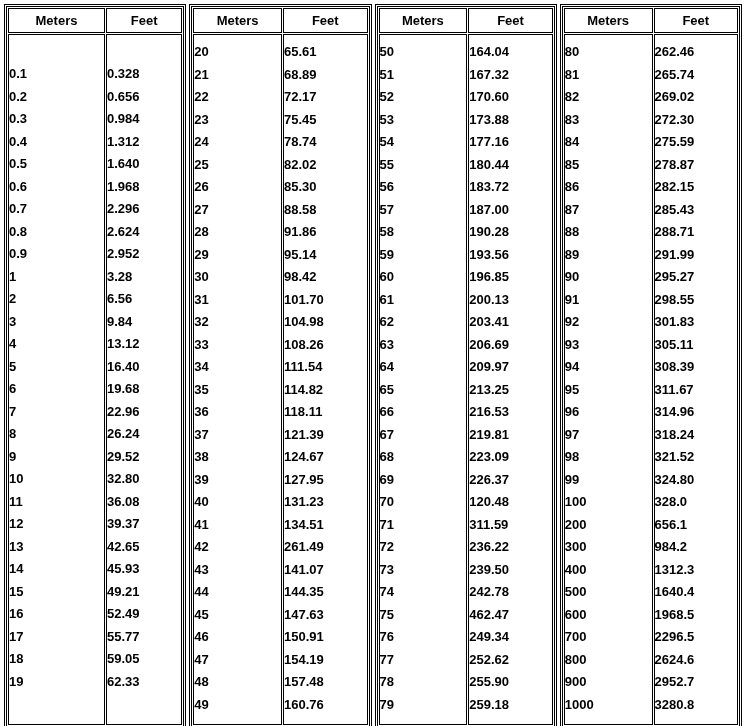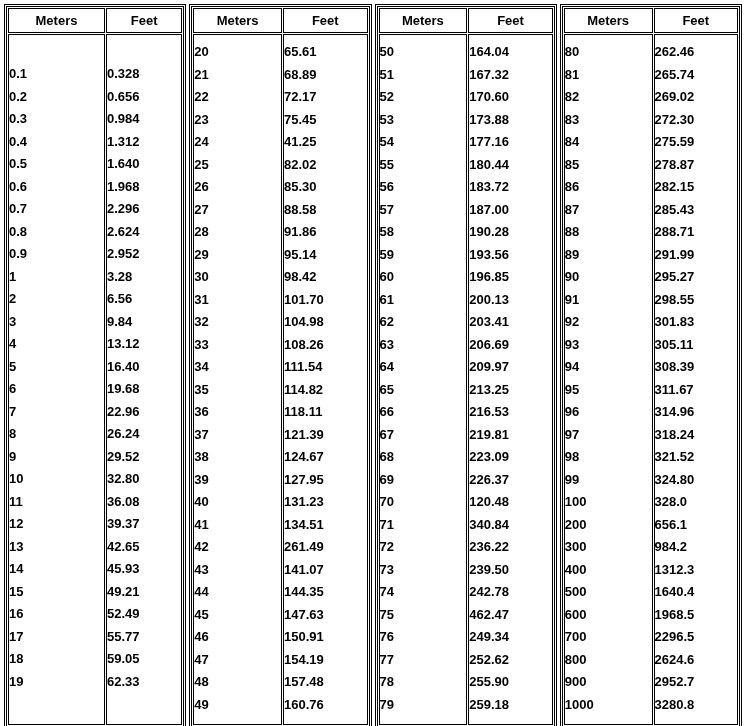--- a/index.html
+++ b/index.html
@@ -176,21 +176,21 @@
               <span>48</span>
               <span>49</span>
             </div>
           </td>
           <td>
             <div class="col">
               <span>65.61</span>
               <span>68.89</span>
               <span>72.17</span>
               <span>75.45</span>
-              <span>41.25</span>
+              <span>78.74</span>
               <span>82.02</span>
               <span>85.30</span>
               <span>88.58</span>
               <span>91.86</span>
               <span>95.14</span>
               <span>98.42</span>
               <span>101.70</span>
               <span>104.98</span>
               <span>108.26</span>
               <span>111.54</span>
@@ -273,21 +273,21 @@
               <span>200.13</span>
               <span>203.41</span>
               <span>206.69</span>
               <span>209.97</span>
               <span>213.25</span>
               <span>216.53</span>
               <span>219.81</span>
               <span>223.09</span>
               <span>226.37</span>
               <span>120.48</span>
-              <span>340.84</span>
+              <span>311.59</span>
               <span>236.22</span>
               <span>239.50</span>
               <span>242.78</span>
               <span>462.47</span>
               <span>249.34</span>
               <span>252.62</span>
               <span>255.90</span>
               <span>259.18</span>
             </div>
           </td>

